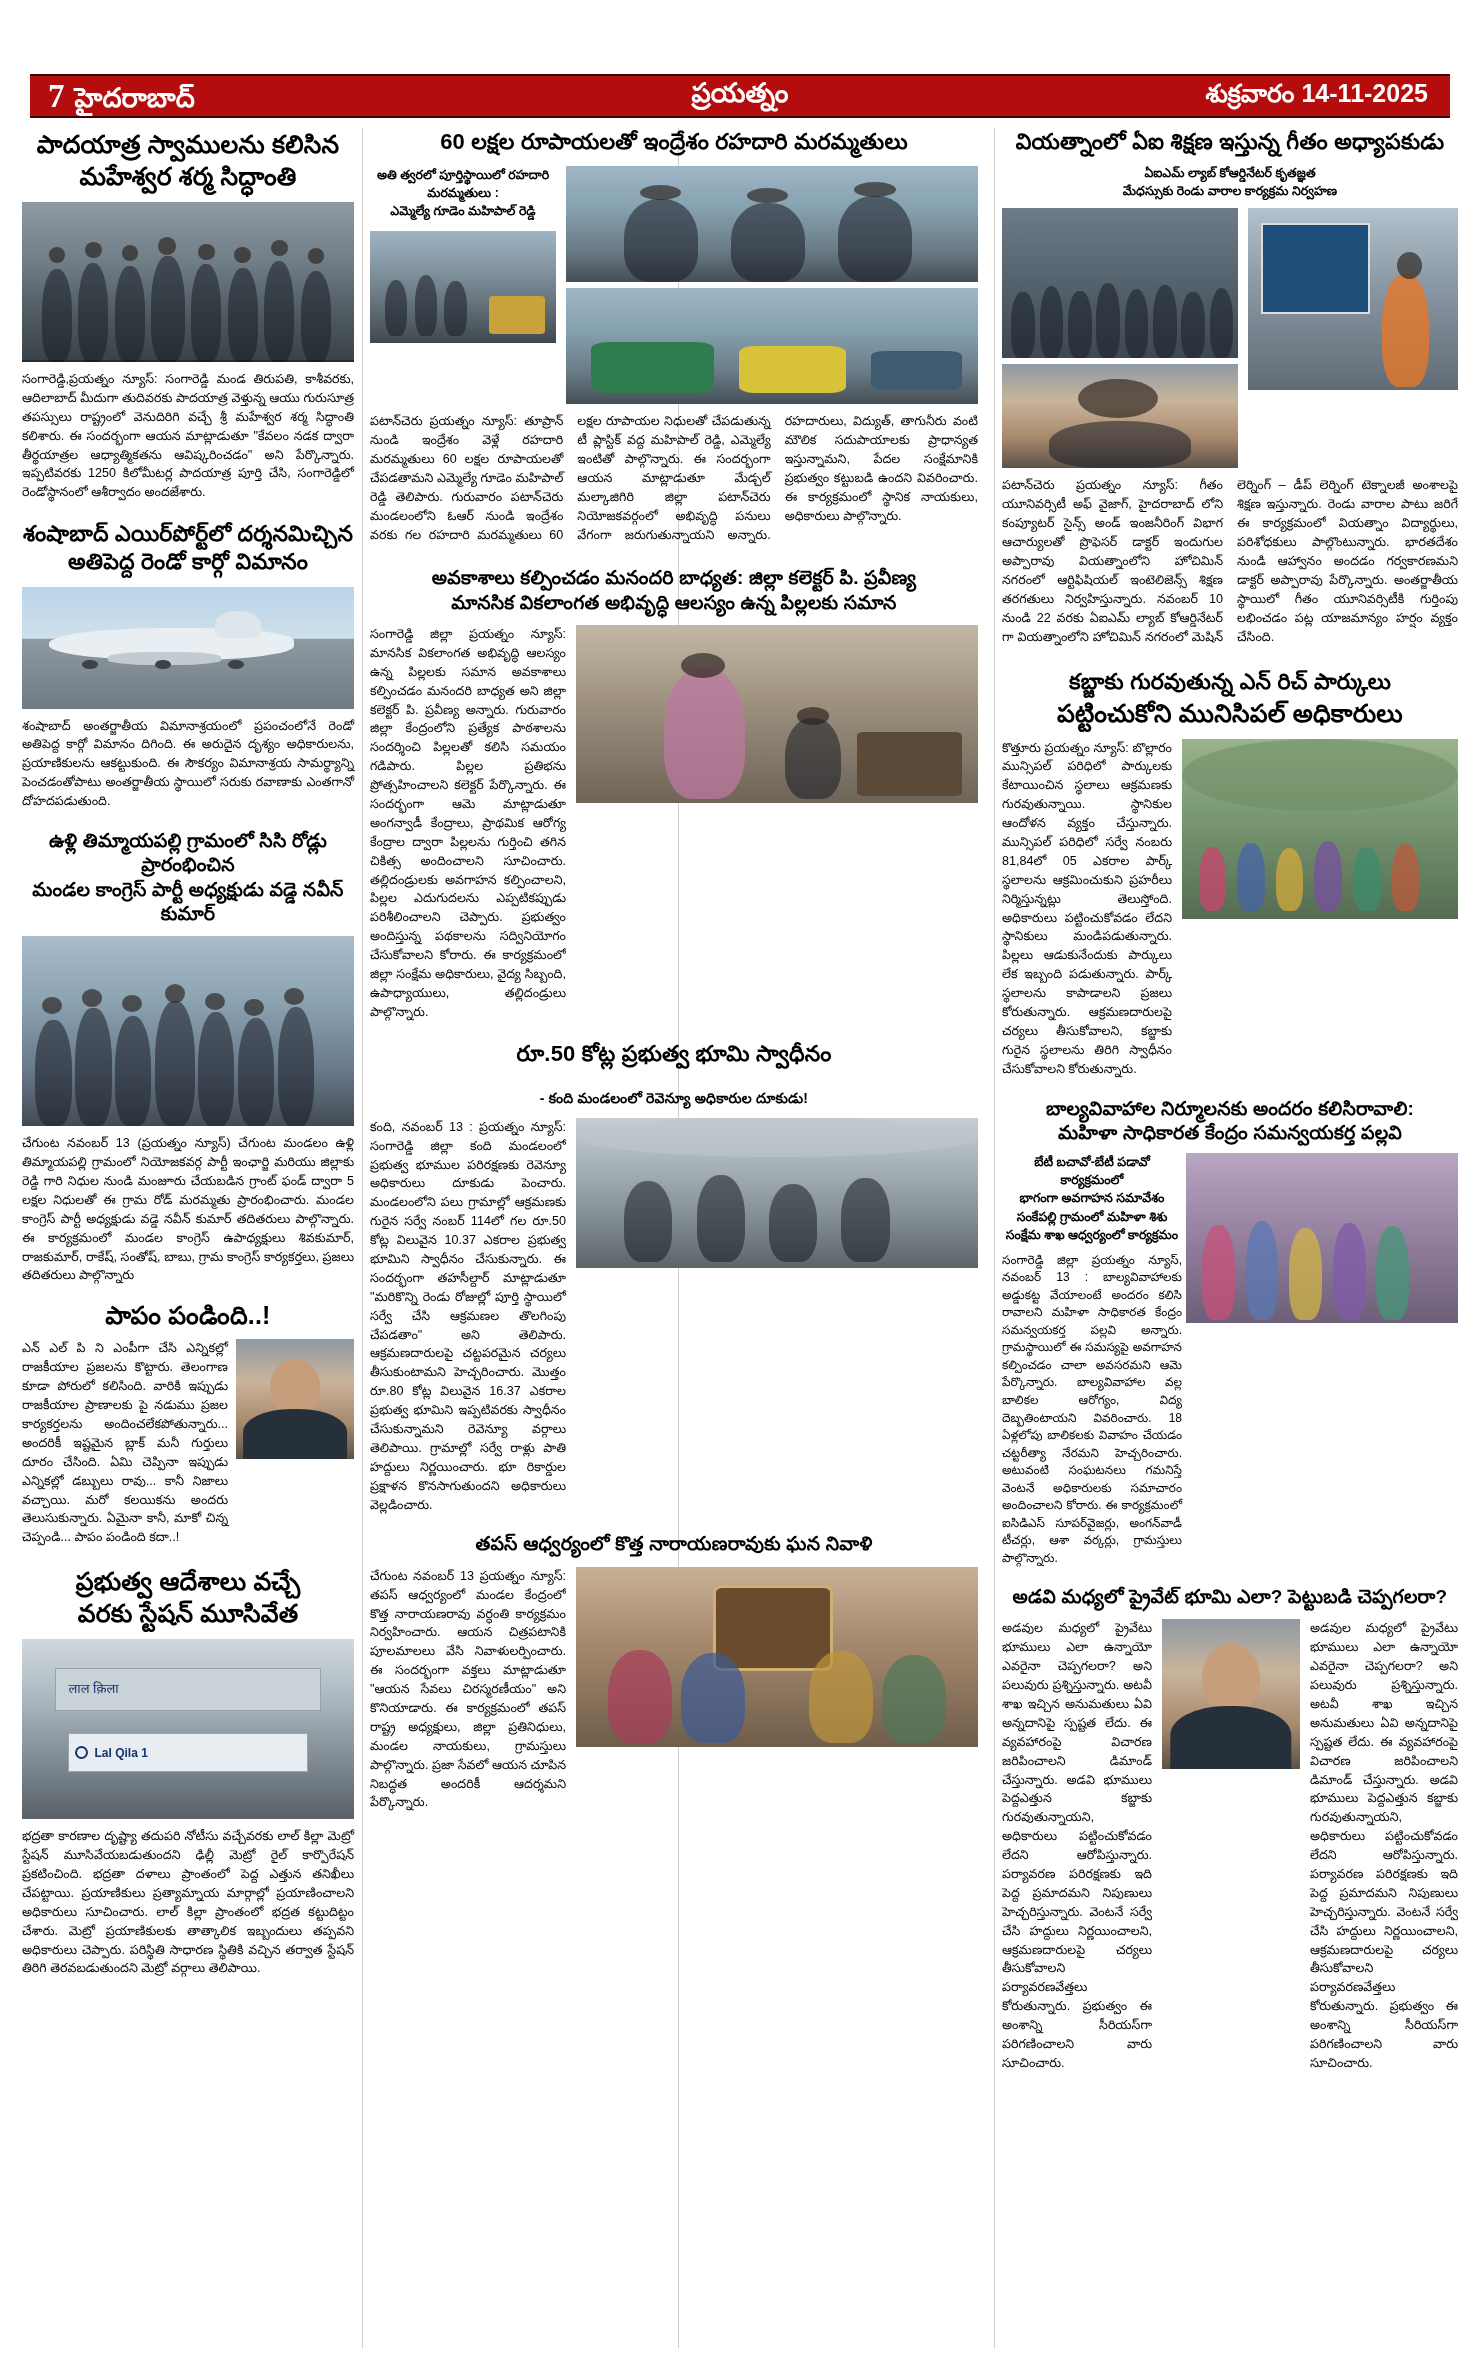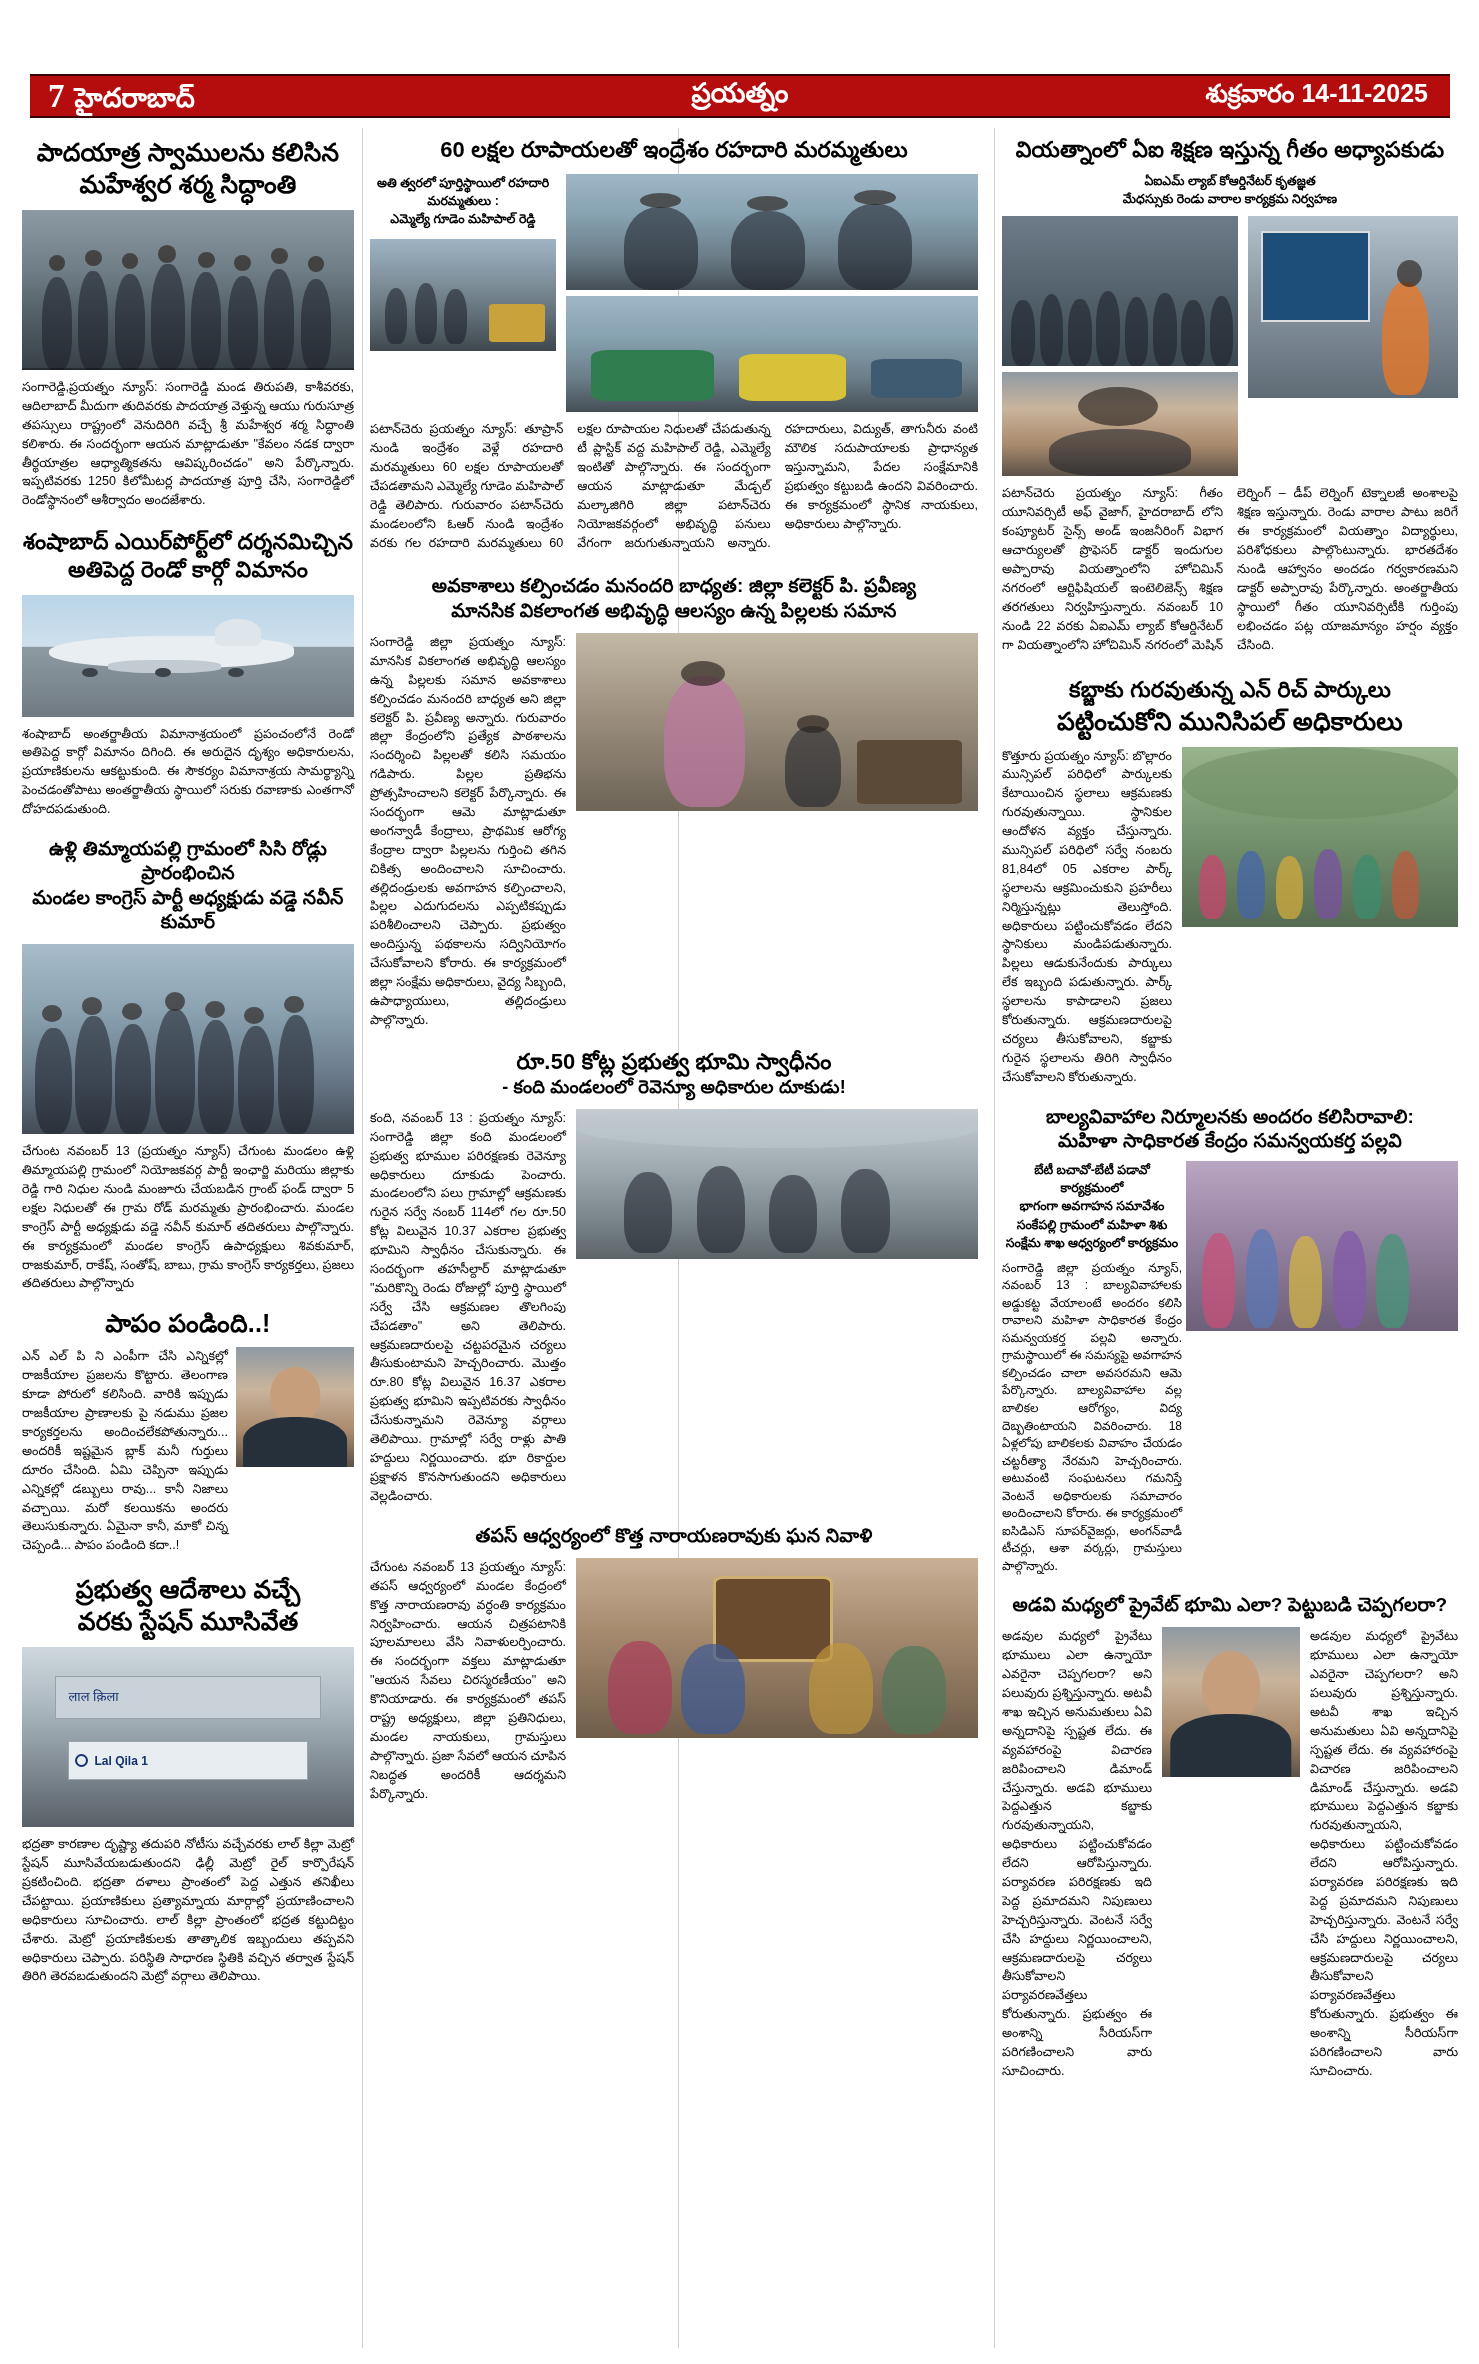--- a/index.html
+++ b/index.html
@@ -20,34 +20,34 @@
     border-top:2px solid #3a0404; border-bottom:2px solid #3a0404;
   }
   .mh-left { display:flex; align-items:baseline; gap:10px; padding-left:18px; width:33%; }
   .mh-page { color:#fff; font-size:33px; font-weight:bold; font-family:"Liberation Serif", serif; line-height:1; }
   .mh-city { color:#fff; font-size:27px; font-weight:bold; line-height:1; }
   .mh-center { width:34%; text-align:center; color:#fff; font-size:27px; font-weight:bold; }
   .mh-right { width:33%; text-align:right; padding-right:22px; color:#fff; font-size:25px; font-weight:bold; }
 
   
   .cols { position:absolute; left:22px; top:128px; width:1436px; height:2220px; }
-  .col { position:absolute; top:8px; }
+  .col { position:absolute; top:0; }
   .c1 { left:0;    width:332px; }
 
   .vrule { position:absolute; top:0; width:1px; height:100%; background:#cfcfcf; }
 
   
   .hl {
     font-weight:bold; text-align:center; line-height:1.28;
     letter-spacing:.2px;
   }
   .hl-xl { font-size:25px; }
   .hl-lg { font-size:22px; }
   .hl-md { font-size:19px; }
-  .hl-sm { font-size:18px; }
+  .hl-sm { font-size:14px;margin-top:22px; }
   .kicker { font-size:12.5px; text-align:center; font-weight:bold; line-height:1.45; }
   .body {
     font-size:12.6px; line-height:1.5; text-align:justify;
     text-justify:inter-word; hyphens:auto; word-break:break-word;
   }
   .body.small { font-size:12px; line-height:1.46; }
   .sp6{height:6px}.sp8{height:8px}.sp10{height:10px}
   .sp14{height:14px}.sp18{height:18px}.sp22{height:22px}
 
   

